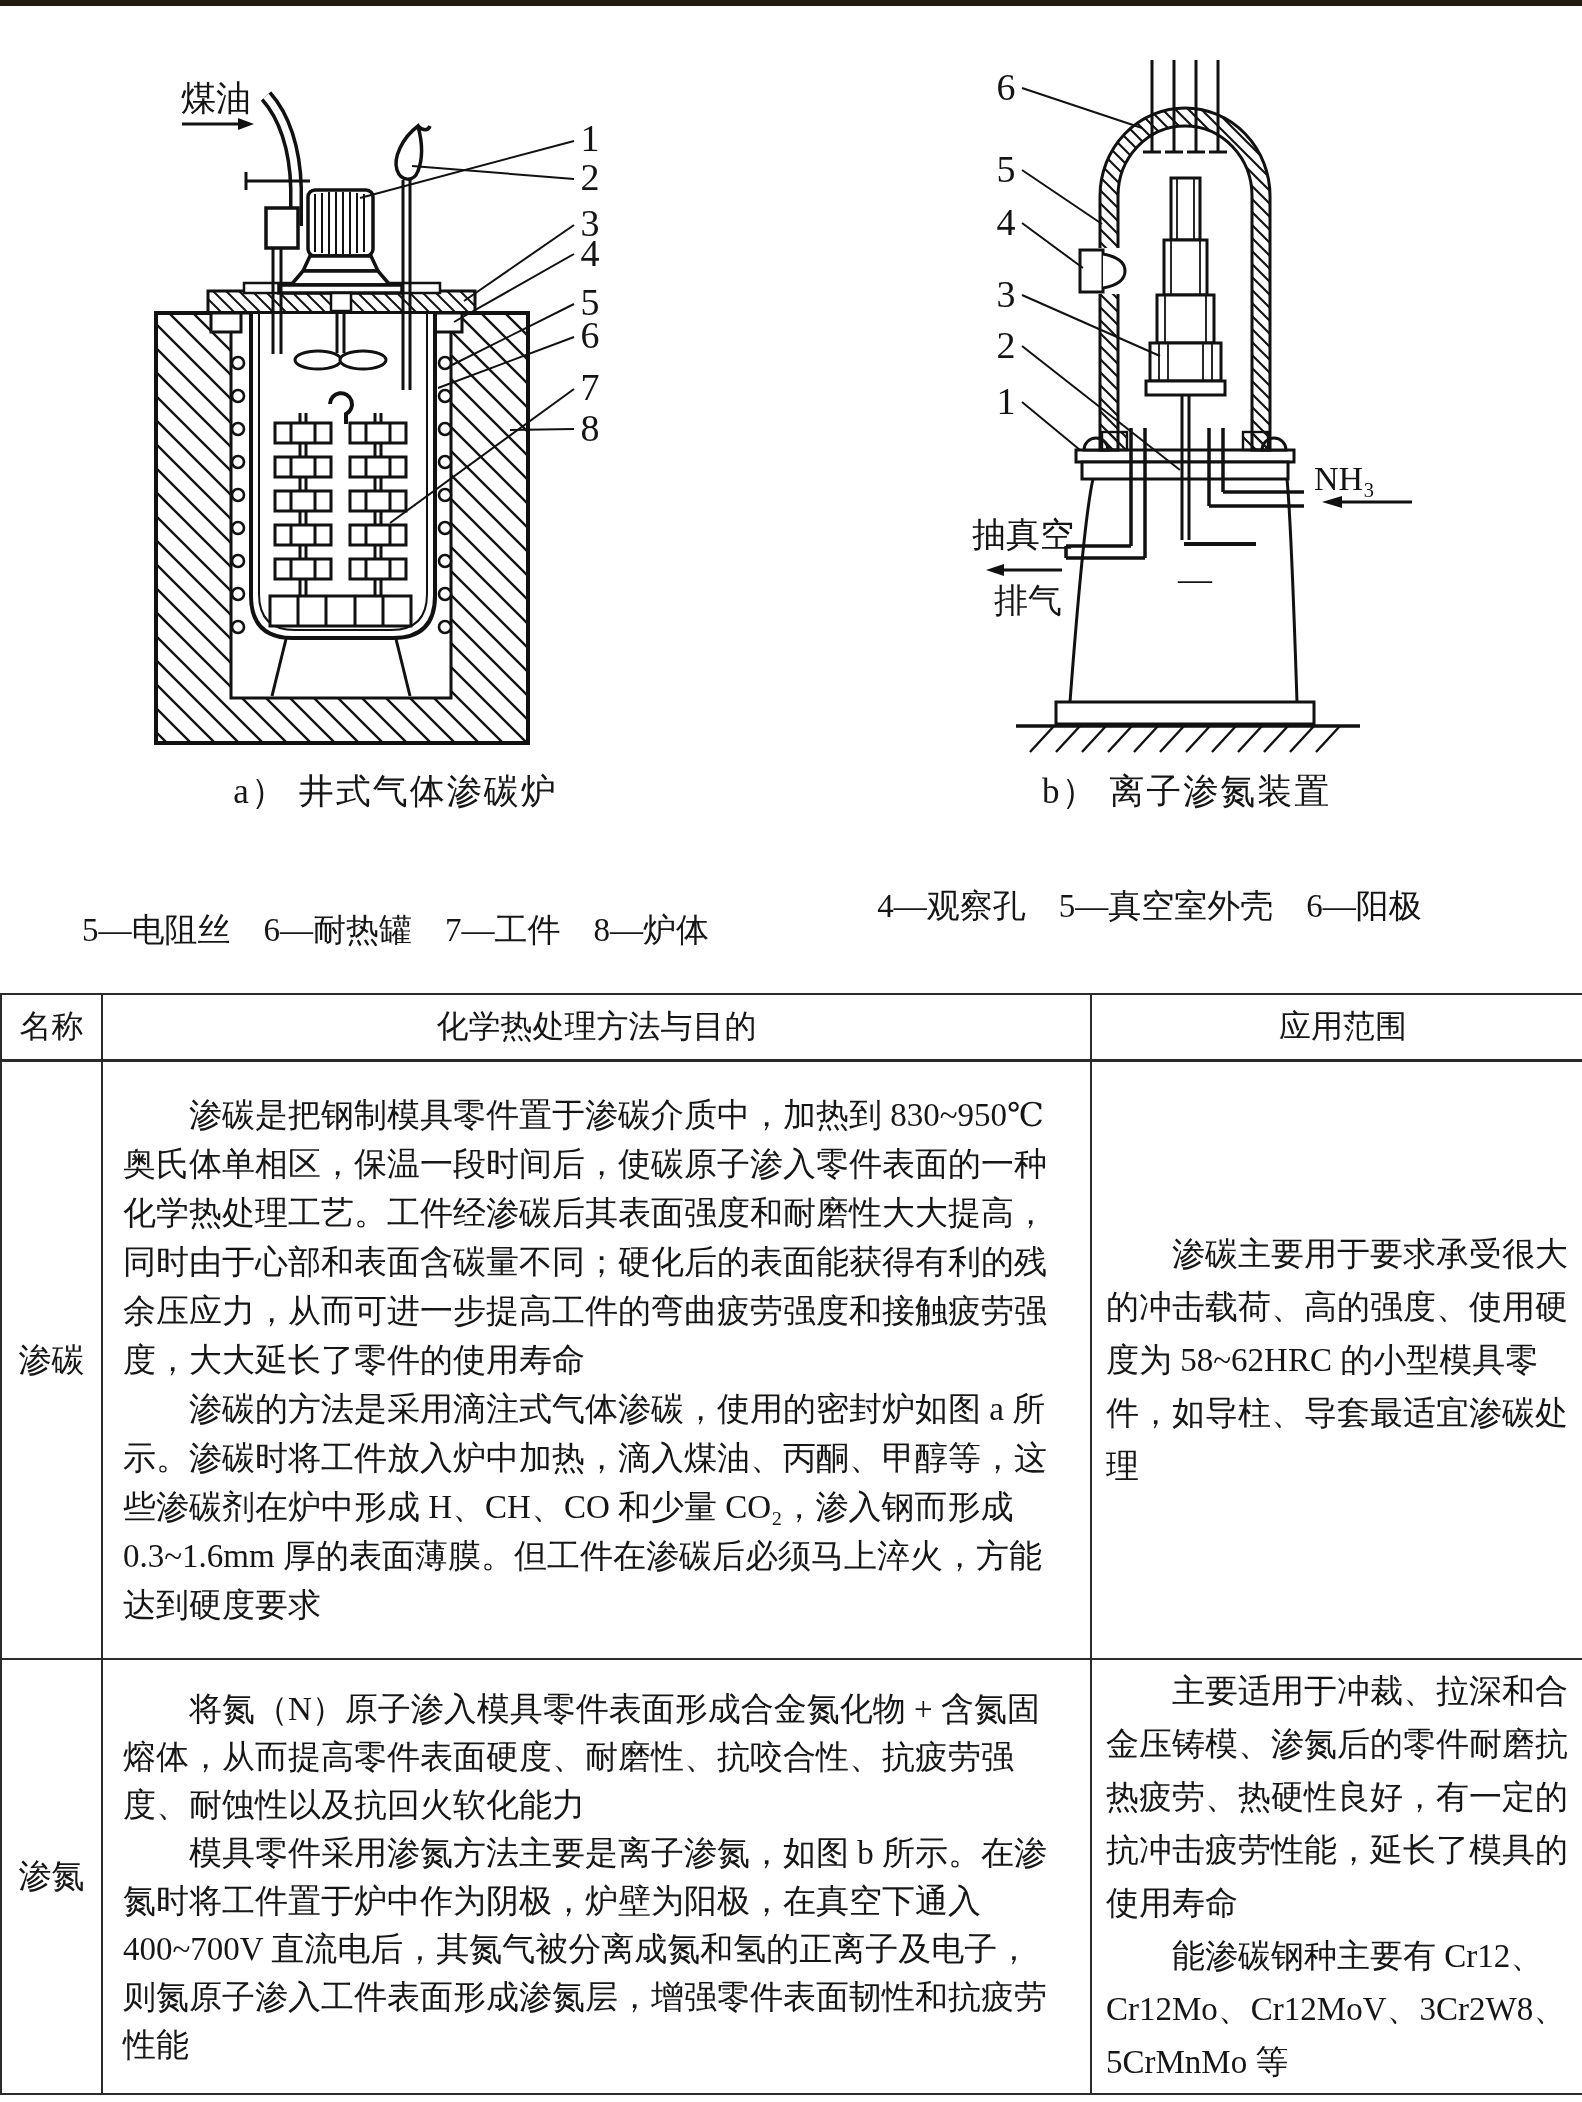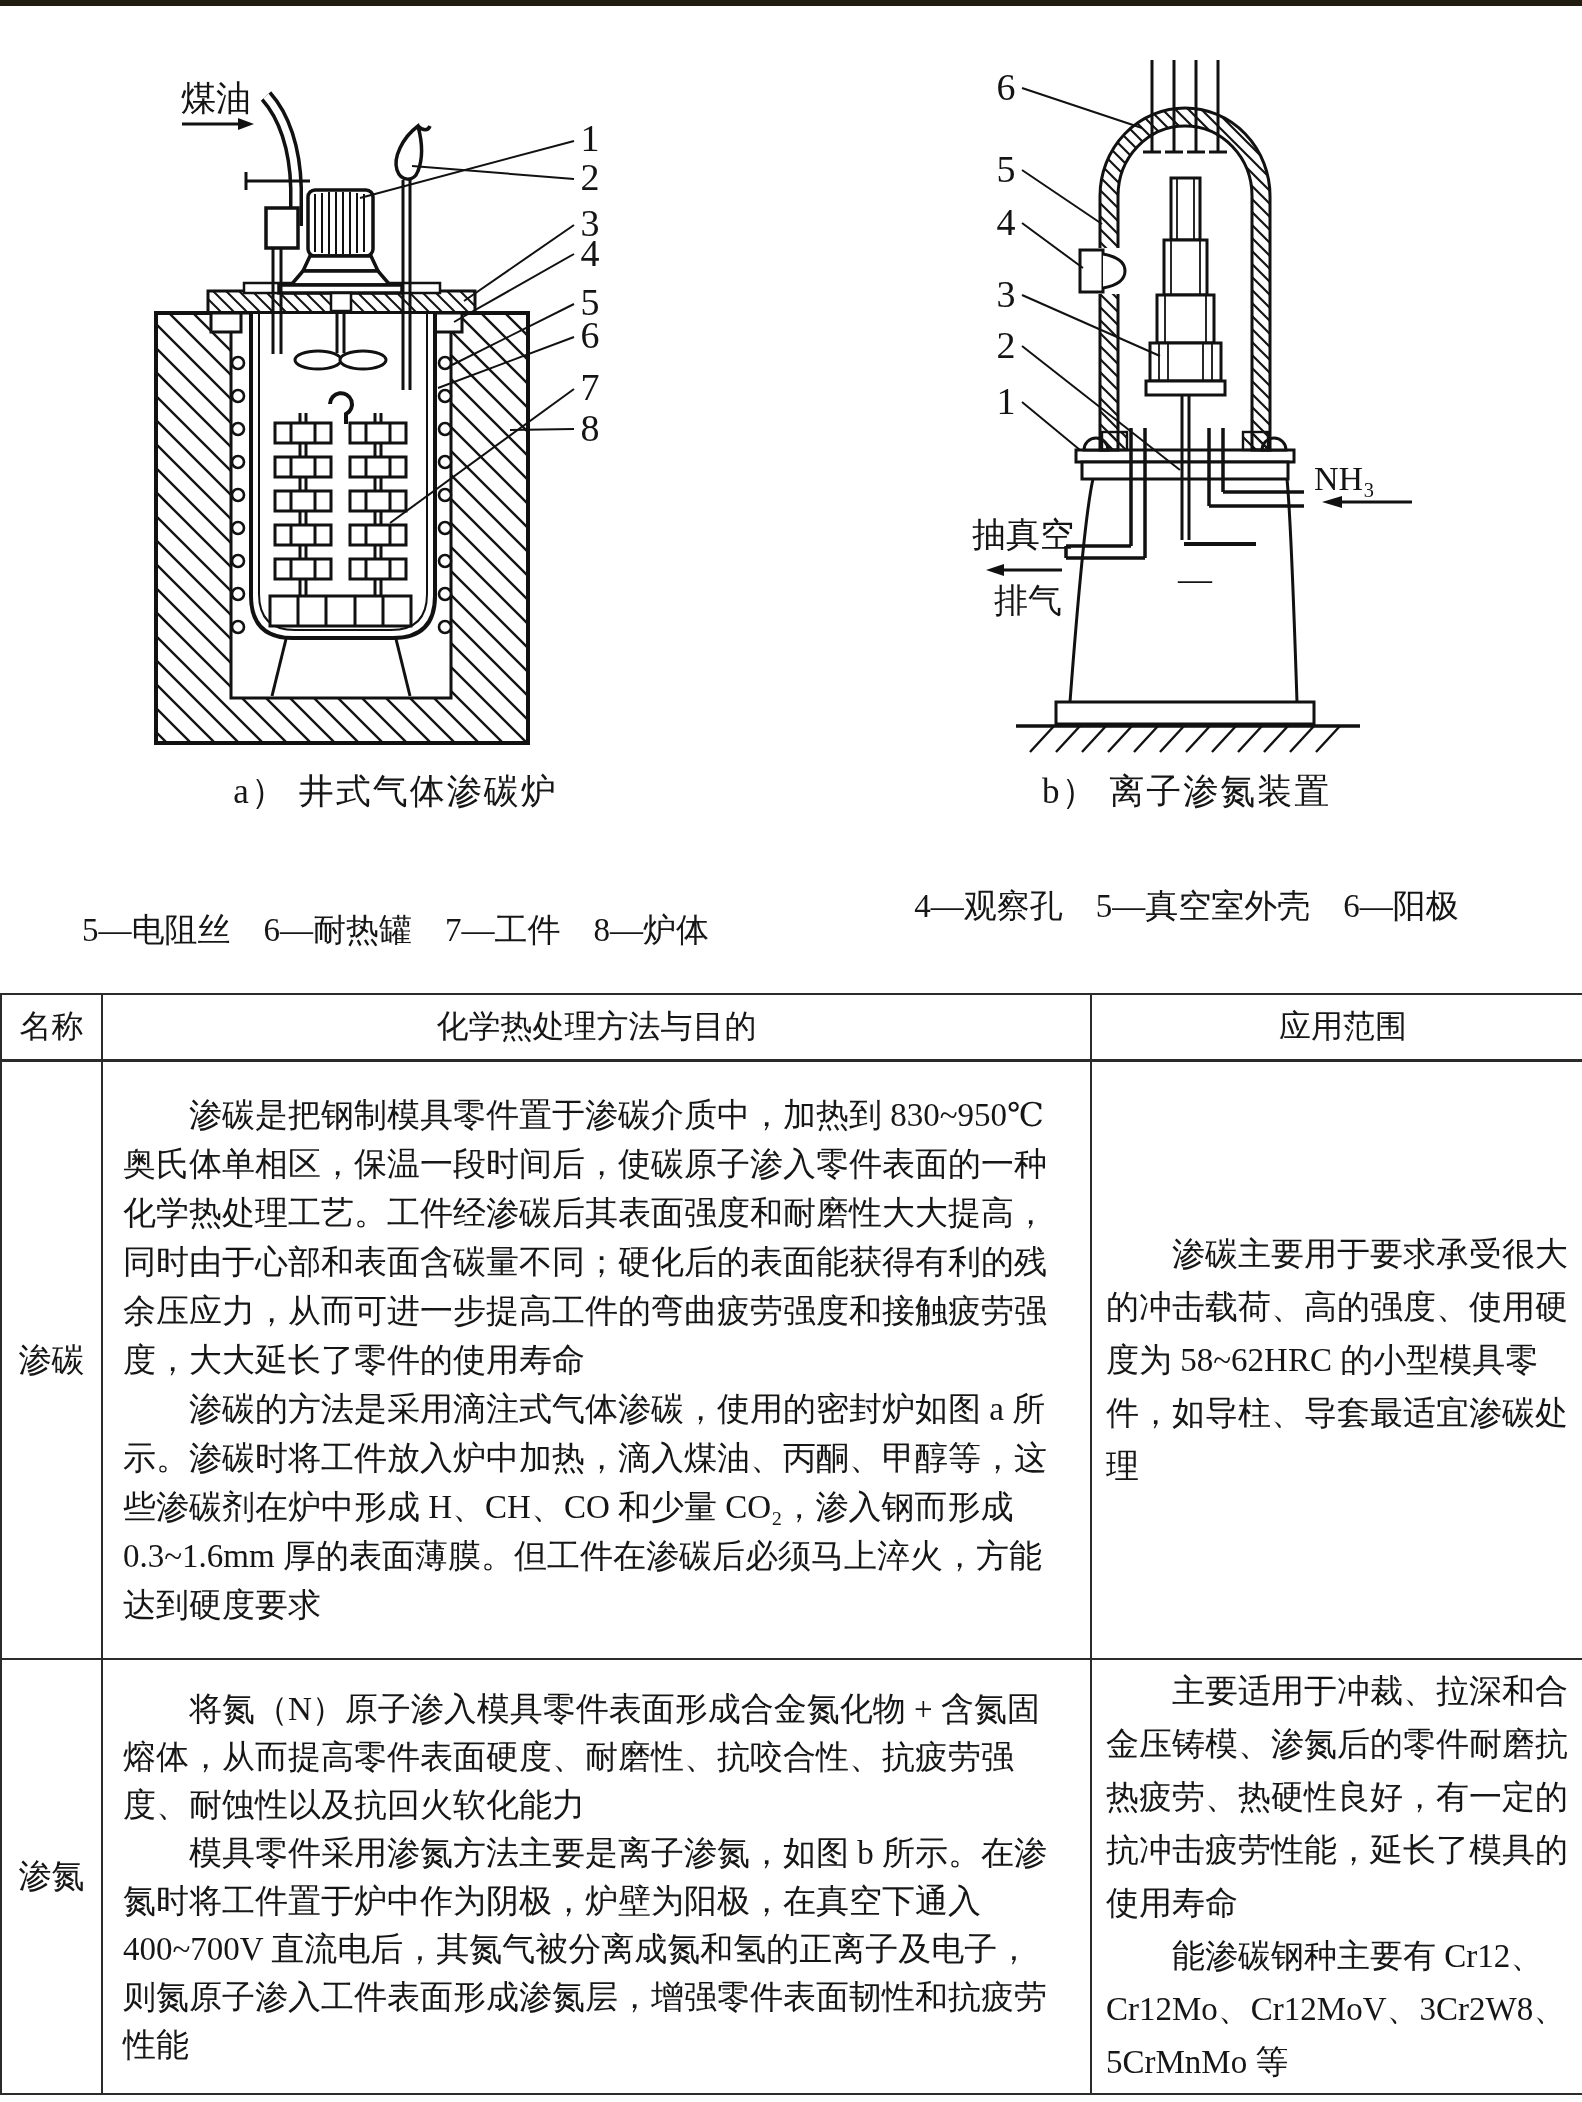--- a/index.html
+++ b/index.html
@@ -10,21 +10,21 @@
   .fig-svg{position:absolute;}
   #svg-a{left:138px;top:58px;width:470px;height:700px;}
   #svg-b{left:950px;top:55px;width:480px;height:705px;}
   .caption{position:absolute;text-align:center;font-size:35px;letter-spacing:2px;}
   .cap-a{left:0;width:791px;top:768px;}
   .cap-b{left:791px;width:791px;top:768px;}
   .legend{position:absolute;text-align:center;font-size:33px;}
   .leg-a1{left:0;width:791px;top:826px;}
   .leg-a2{left:0;width:791px;top:884px;margin-top:24px;}
   .leg-b1{left:791px;width:791px;top:826px;}
-  .leg-b2{left:791px;width:791px;top:884px;}
+  .leg-b2{left:754px;width:791px;top:884px;}
   table.main{position:absolute;top:993px;left:0;width:1582px;height:1102px;
        border-collapse:collapse;table-layout:fixed;}
   table.main td{border:2px solid #2b2b2b;font-size:33px;vertical-align:middle;}
   tr.hdr td{height:62px;text-align:center;font-size:32px;border-bottom:3px solid #2b2b2b;}
   td.c-name{width:97px;text-align:center;}
   td.c-method{width:985px;}
   td.c-app{width:500px;}
   tr.r1{height:598px;}
   tr.r2{height:434px;}
   .method-cell{padding:4px 30px 4px 20px;line-height:49px;}

